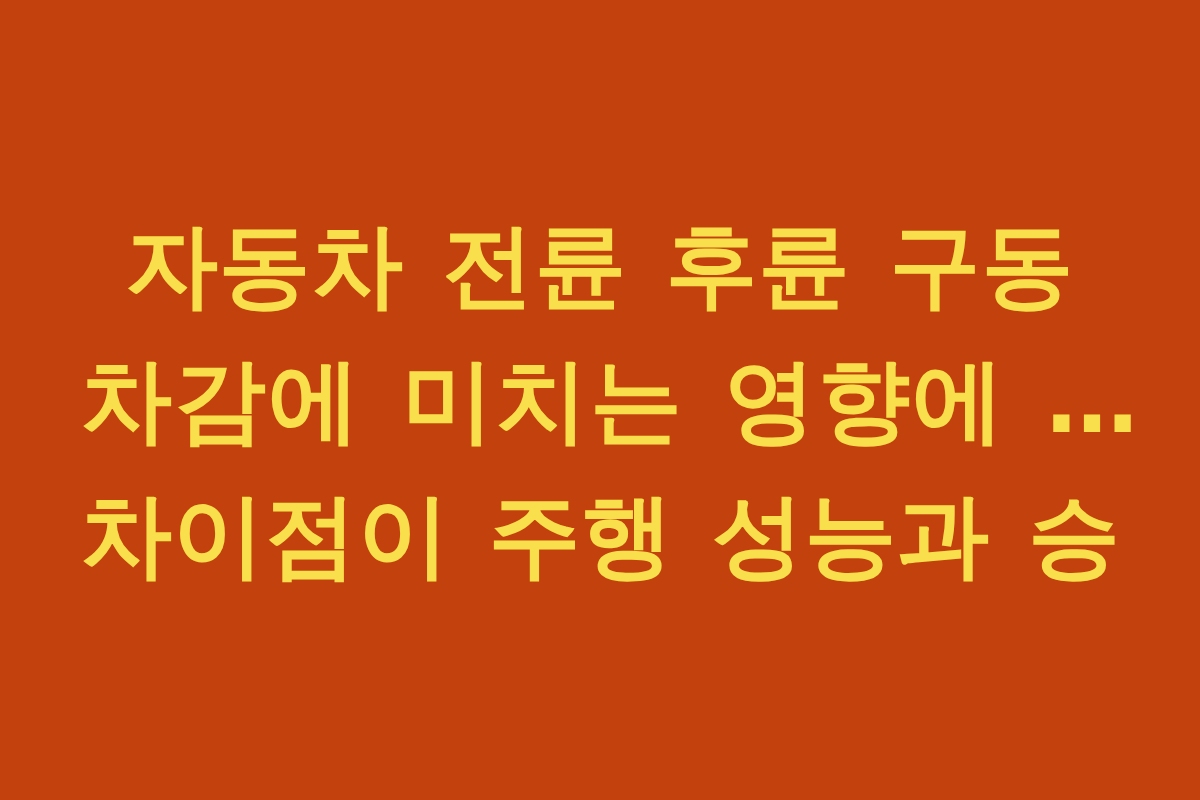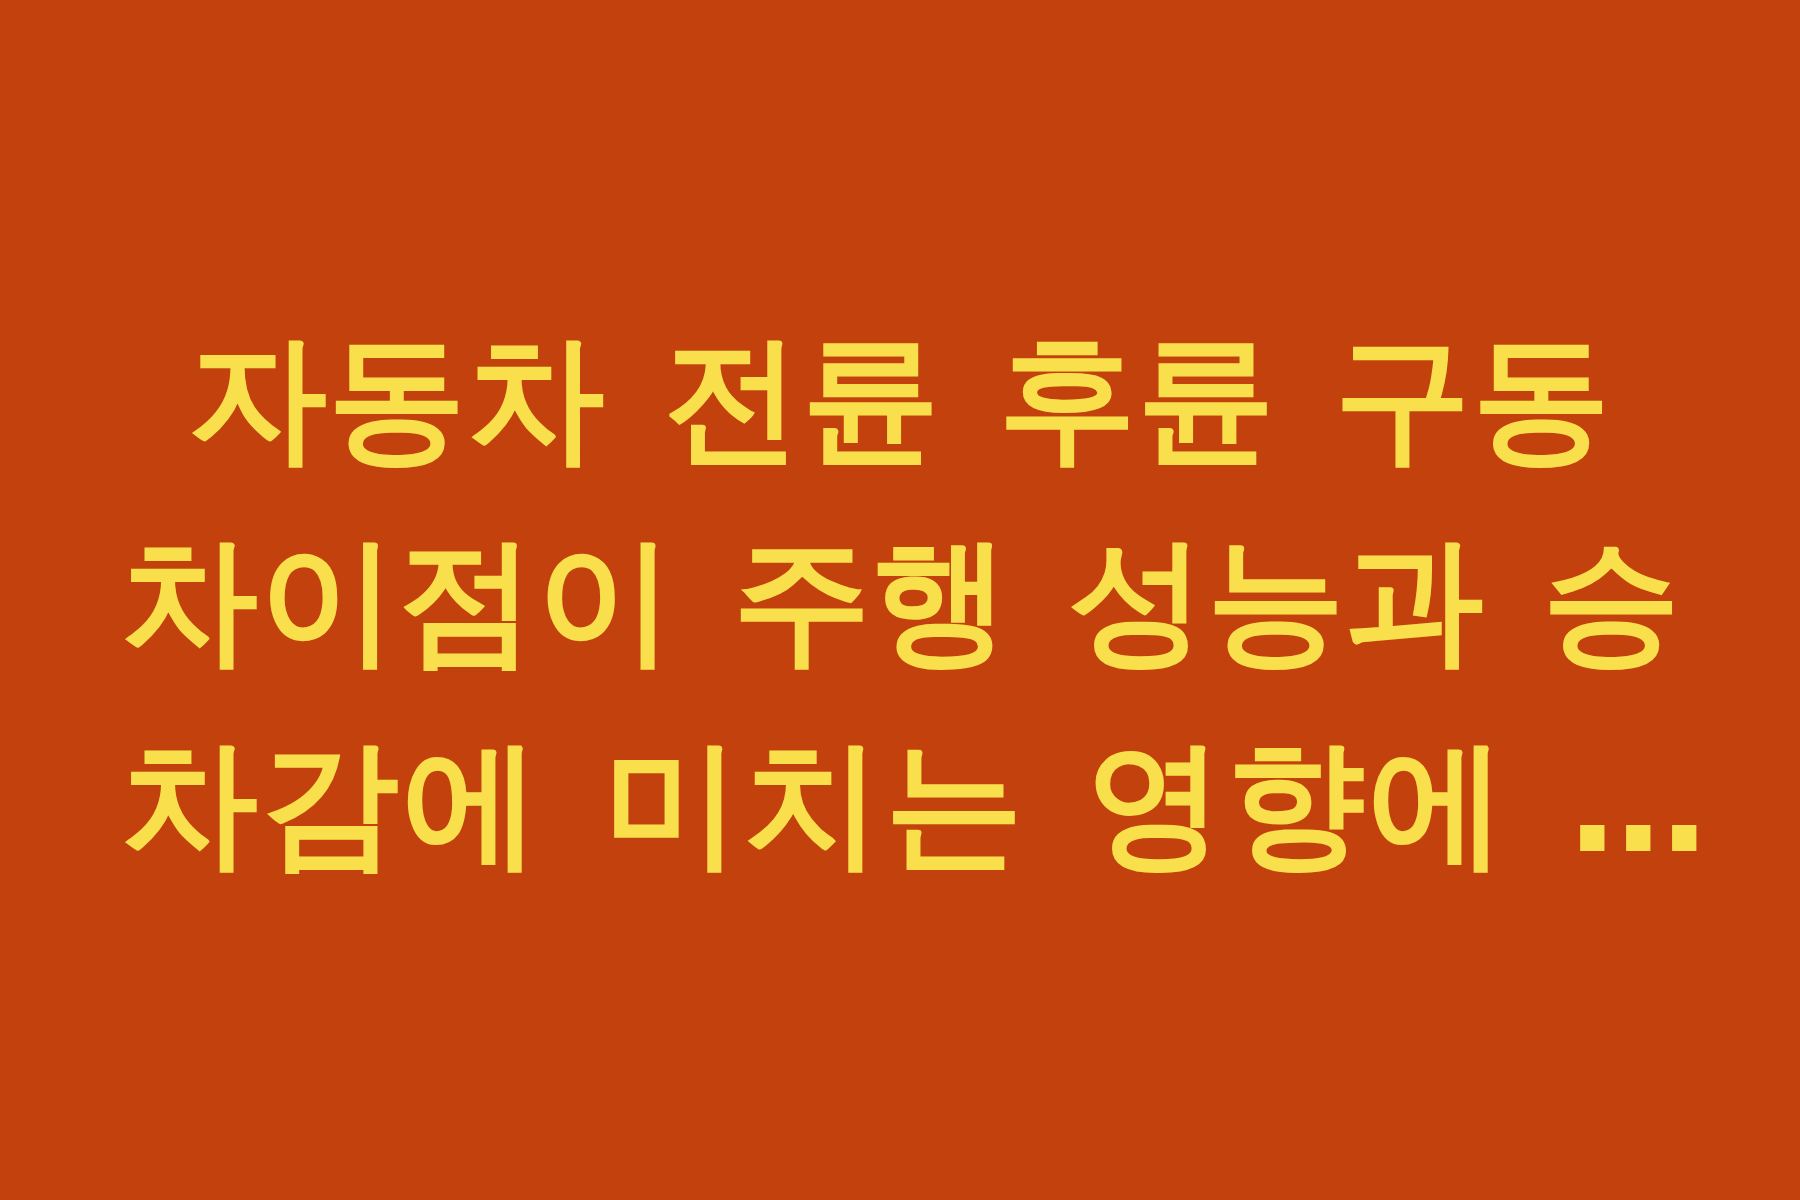--- a/index.html
+++ b/index.html
@@ -53,17 +53,17 @@
     letter-spacing: 2px;
   }
 </style>
 </head>
 <body>
 
 <div id="card" style="background: #c2410c;">
 
   <h1 id="headline" style="color: rgb(248, 223, 75); text-align: center;">
     <span class="hl-line">자동차 전륜 후륜 구동</span>
+    <span class="hl-line hl-ellipsis">차감에 미치는 영향에 …</span>
     <span class="hl-line">차이점이 주행 성능과 승</span>
-    <span class="hl-line hl-ellipsis">차감에 미치는 영향에 …</span>
   </h1>
 
 </div>
 
 </body></html>

